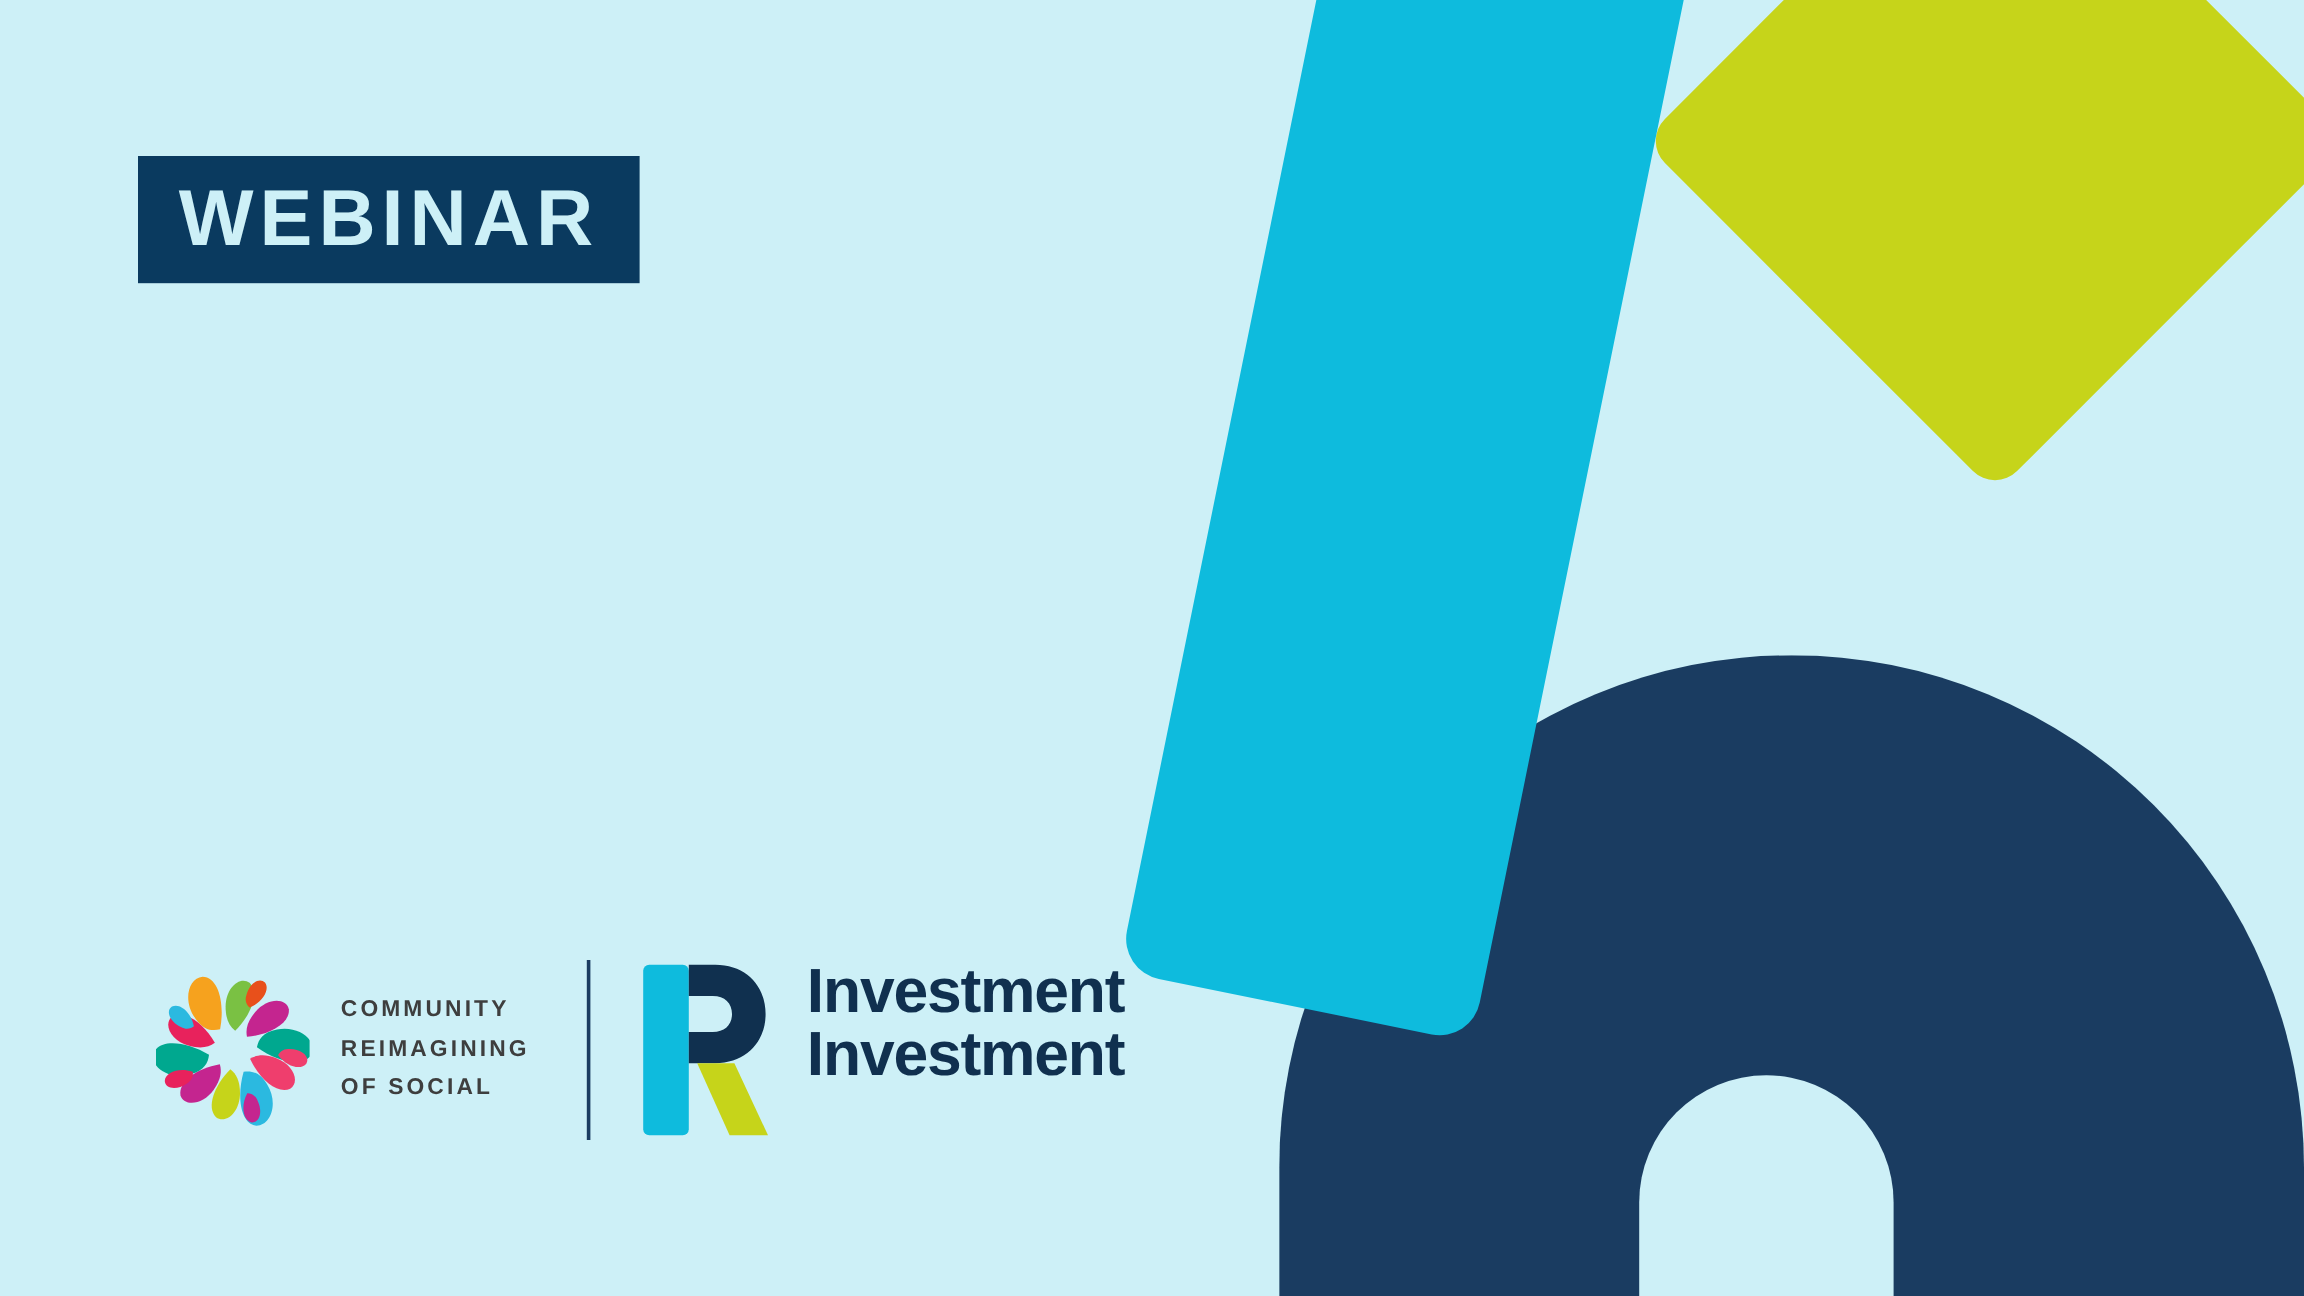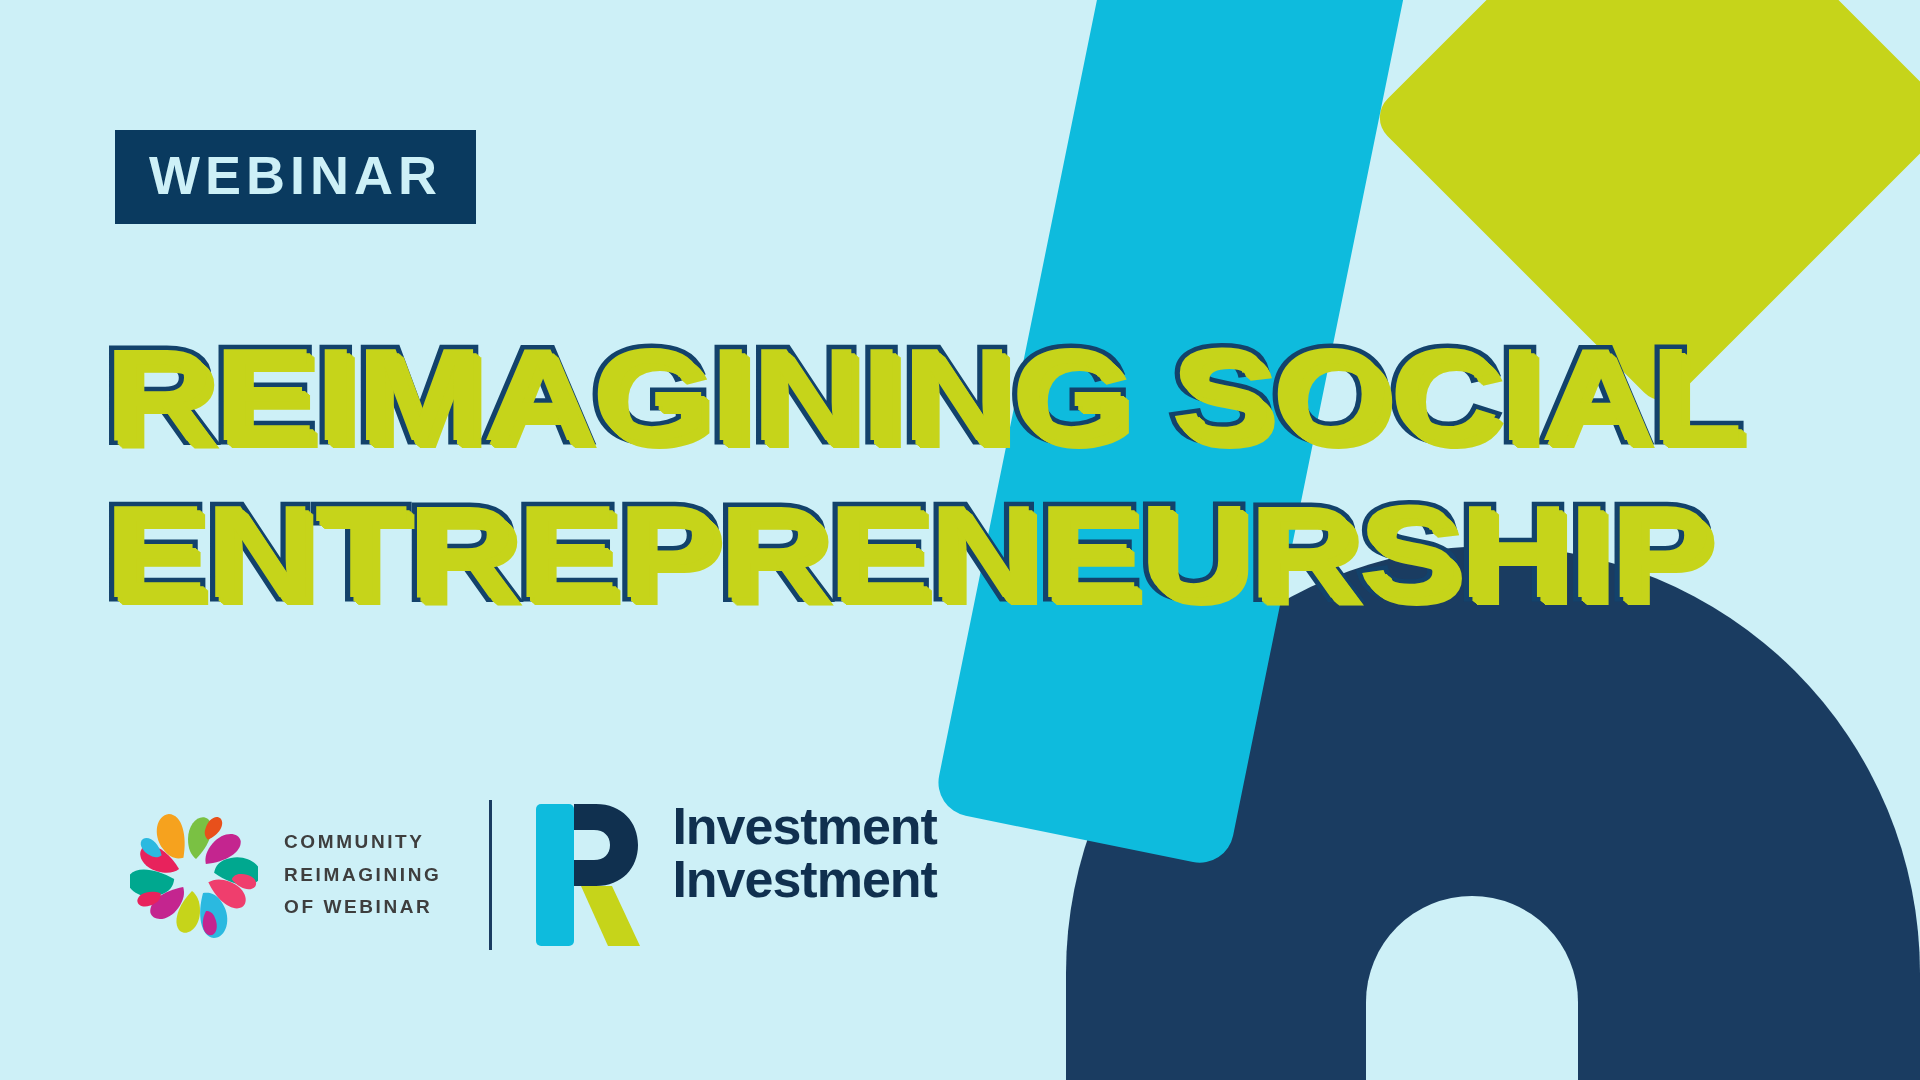--- a/index.html
+++ b/index.html
@@ -43,21 +43,21 @@
   }
 
   
   .badge{
     position:absolute;left:115px;top:130px;
     background:#0a3a5f;
     padding:18px 34px 22px 34px;
   }
   .badge-label{
     color:#cdf0f7;
-    font-size:54px;
+    font-size:66px;
     font-weight:bold;
     letter-spacing:5px;
     line-height:1;
     font-family:"Liberation Sans", sans-serif;
   }
 
   
   .headline{
     position:absolute;left:104px;top:330px;width:1330px;
   }
@@ -136,24 +136,20 @@
 
     <div class="shape-diamond"></div>
 
     <div class="shape-cyanbar"></div>
   </div>
 
   <div class="badge">
     <div class="badge-label">WEBINAR</div>
   </div>
 
-  <div class="headline">
-    <div class="hl-line">REIMAGINING SOCIAL</div>
-    <div class="hl-line">ENTREPRENEURSHIP</div>
-  </div>
 
   <div class="logos">
 
     <div class="cfc-logo">
       <svg class="cfc-mark" viewBox="0 0 128 140">
         <g transform="translate(64,70)">
           <g transform="rotate(0)">
             <path d="M 2,-16 C 16,-30 22,-48 14,-56 C 6,-62 -6,-52 -6,-36 C -6,-26 -3,-20 2,-16 Z" fill="#7ac143"></path>
           </g>
           <g transform="rotate(40)">
@@ -196,21 +192,21 @@
             <path d="M 1,-38 C 10,-46 12,-58 6,-62 C 0,-65 -6,-57 -5,-47 C -5,-42 -2,-39 1,-38 Z" fill="#c4258f"></path>
           </g>
           <g transform="rotate(240)">
             <path d="M 1,-38 C 10,-46 12,-58 6,-62 C 0,-65 -6,-57 -5,-47 C -5,-42 -2,-39 1,-38 Z" fill="#e8225c"></path>
           </g>
         </g>
       </svg>
       <div class="cfc-words">
         <div>COMMUNITY</div>
         <div>REIMAGINING</div>
-        <div>OF WEBINAR</div>
+        <div>OF SOCIAL</div>
       </div>
     </div>
 
     <div class="divider"></div>
 
     <div class="irp-logo">
       <svg class="irp-mark" viewBox="0 0 112 150">
         <rect x="2" y="4" width="38" height="142" rx="5" fill="#0ebbdd"></rect>
         <path d="M40 4 H62 C88 4 104 22 104 45 C104 68 88 86 62 86 H40 Z
                  M40 30 V60 H60 C70 60 76 54 76 45 C76 36 70 30 60 30 Z" fill="#10304f" fill-rule="evenodd"></path>

